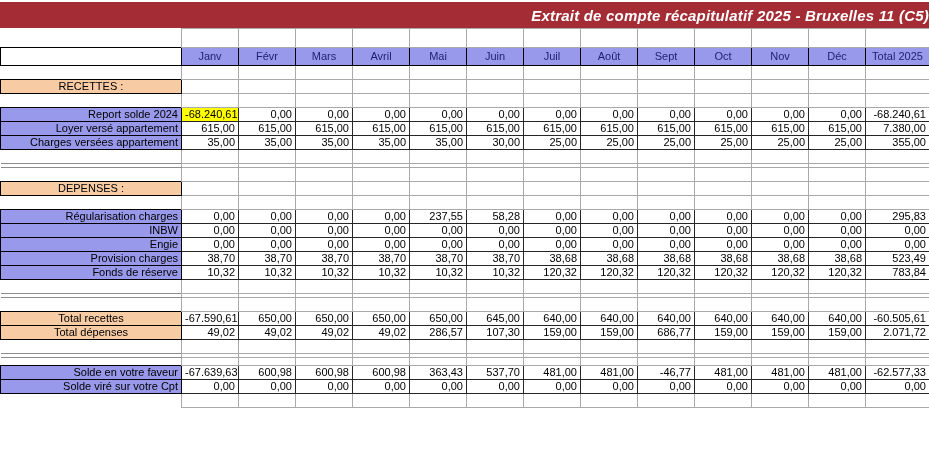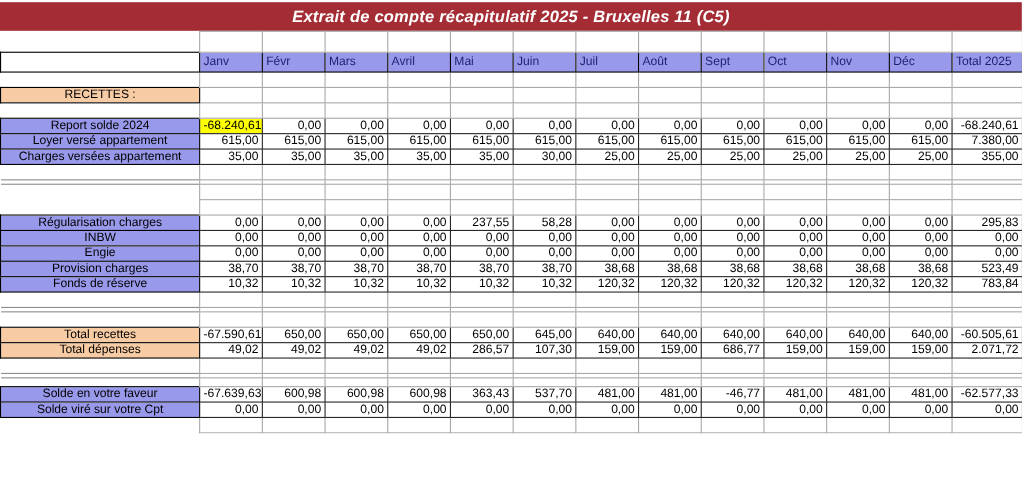--- a/index.html
+++ b/index.html
@@ -1,41 +1,41 @@
 <!DOCTYPE html>
 <html style="--banner: #A42C34; --lav: #9999EC; --peach: #F7CBA4; --yellow: #FFFF00; --navy: #1F1F70;"><head>
 <meta charset="utf-8">
 <style>
   html,body{margin:0;padding:0;background:#fff;}
   body{width:929px;font-family:"Liberation Sans",sans-serif;}
   .banner{
     margin-top:2px;height:26px;width:929px;
     background:var(--banner,#A42C34);
-    display:flex;align-items:center;justify-content:center;
+    display:flex;align-items:center;justify-content:flex-end;
   }
   .banner .title{
     color:#fff;font-size:15px;font-weight:bold;font-style:italic;
     font-family:"Liberation Sans",sans-serif;letter-spacing:0.2px;
   }
   table{border-collapse:collapse;table-layout:fixed;width:929px;}
   td{
     padding:0 3px;height:14px;font-size:11px;line-height:13px;
     font-family:"Liberation Sans",sans-serif;color:#000;
     overflow:hidden;white-space:nowrap;box-sizing:border-box;
   }
   tr.h-gap td{height:19px;}
   tr.h-head td{height:18px;}
   tr.h-thin td{height:4px;padding:0;}
   tr.h-short td{height:8px;}
   td.nolbl{border:none;background:#fff;}
   td.sp{border:1px solid #A9A9A9;background:#fff;}
   td.thinlbl{border-top:1px solid #8C8C8C;border-bottom:1px solid #8C8C8C;background:#fff;}
   td.lblhead{border:1px solid #000;background:#fff;}
-  td.hdr{border:1px solid #000;background:var(--lav,#9999EC);color:var(--navy,#1F1F70);}
-  td.lbl{border:1px solid #000;background:var(--lav,#9999EC);text-align:center;margin-top:25px;}
+  td.hdr{border:1px solid #000;background:var(--lav,#9999EC);color:var(--navy,#1F1F70);text-align:center;}
+  td.lbl{border:1px solid #000;background:var(--lav,#9999EC);text-align:right;margin-top:25px;}
   td.sec{border:1px solid #000;background:var(--peach,#F7CBA4);text-align:center;margin-top:44px;}
   td.val{border:1px solid #262626;background:#fff;text-align:right;}
   td.hl{background:var(--yellow,#FFFF00);}
 </style>
 </head>
 <body>
 
 <div class="banner">
   <span class="title">Extrait de compte récapitulatif 2025 - Bruxelles 11 (C5)</span>
 </div>
@@ -228,20 +228,36 @@
         <td class="sp"></td>
         <td class="sp"></td>
         <td class="sp"></td>
         <td class="sp"></td>
         <td class="sp"></td>
         <td class="sp"></td>
         <td class="sp"></td>
         <td class="sp"></td>
       </tr>
       <tr>
+        <td class="sec">DEPENSES :</td>
+        <td class="sp"></td>
+        <td class="sp"></td>
+        <td class="sp"></td>
+        <td class="sp"></td>
+        <td class="sp"></td>
+        <td class="sp"></td>
+        <td class="sp"></td>
+        <td class="sp"></td>
+        <td class="sp"></td>
+        <td class="sp"></td>
+        <td class="sp"></td>
+        <td class="sp"></td>
+        <td class="sp"></td>
+      </tr>
+      <tr>
         <td class="nolbl"></td>
         <td class="sp"></td>
         <td class="sp"></td>
         <td class="sp"></td>
         <td class="sp"></td>
         <td class="sp"></td>
         <td class="sp"></td>
         <td class="sp"></td>
         <td class="sp"></td>
         <td class="sp"></td>

